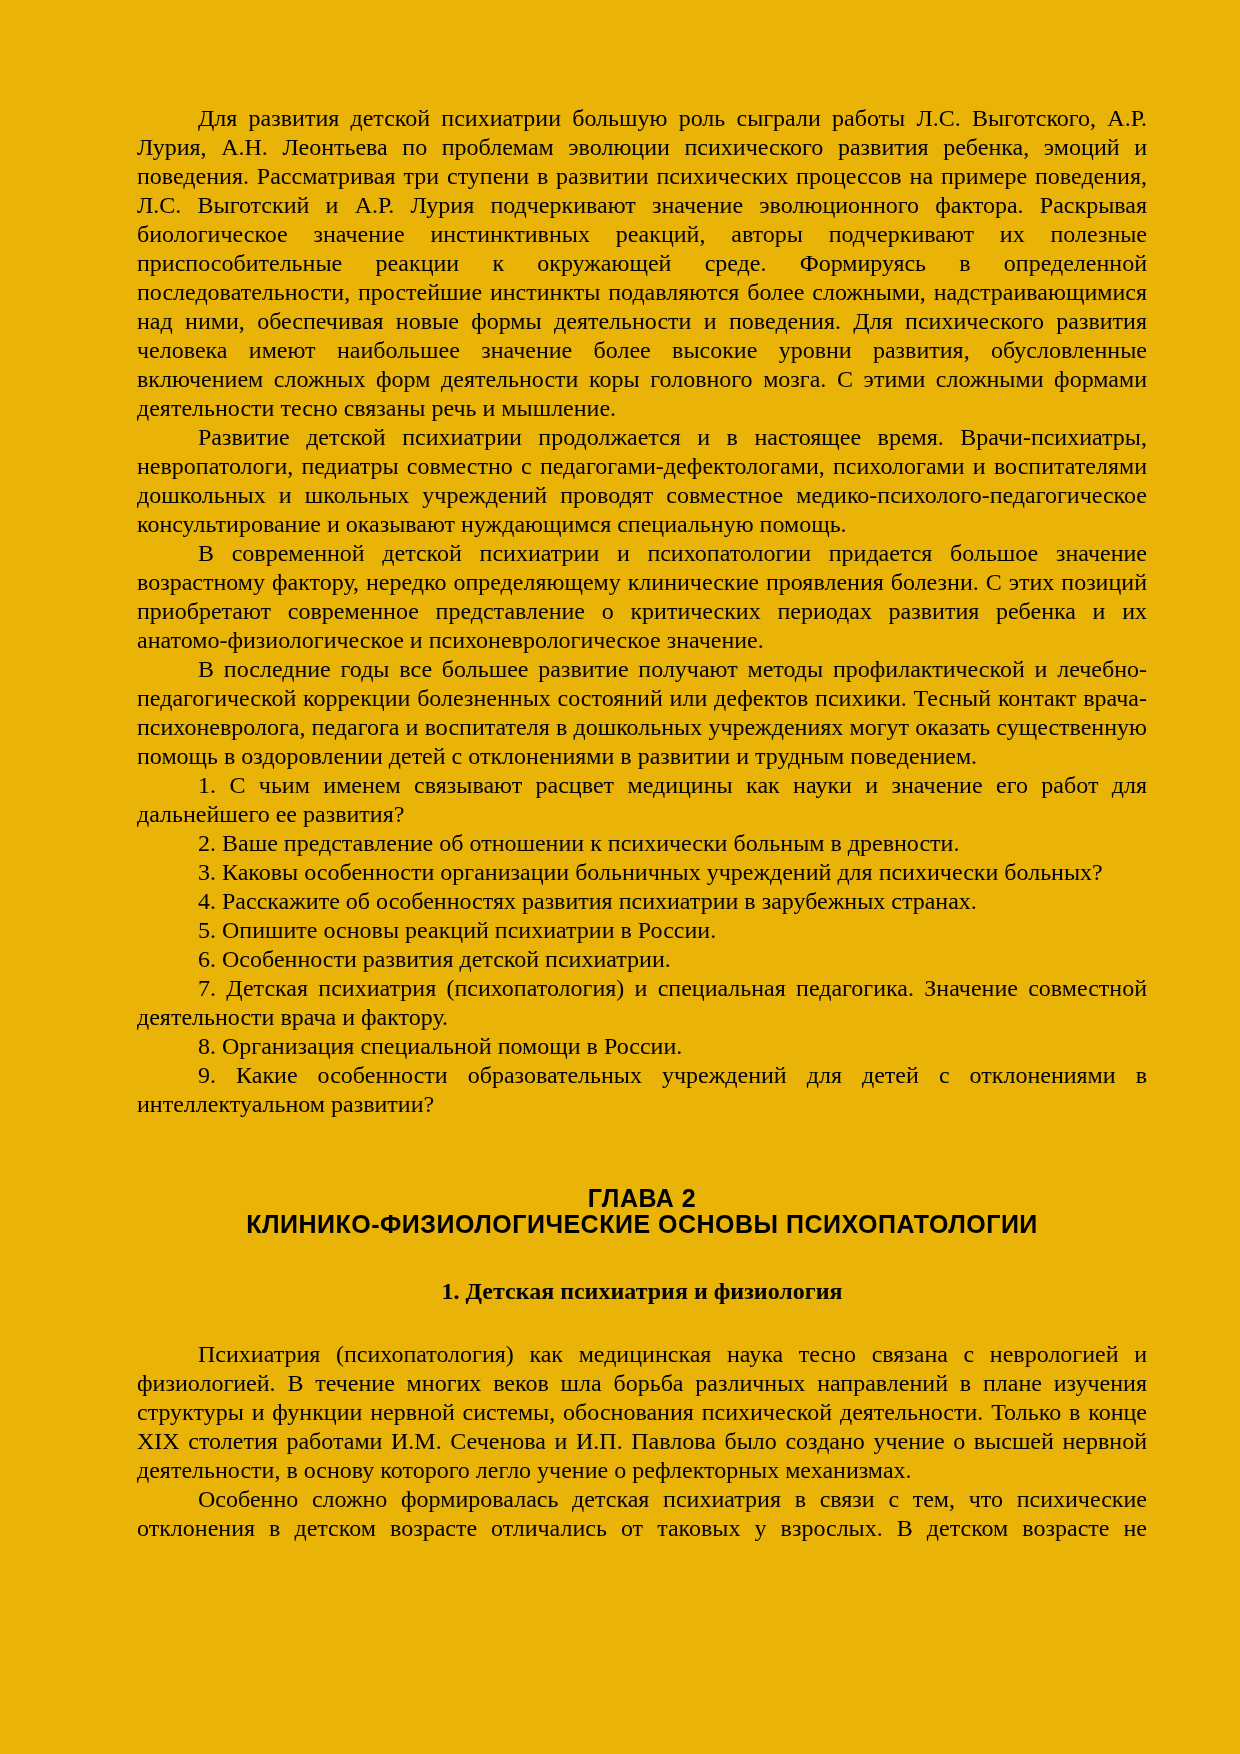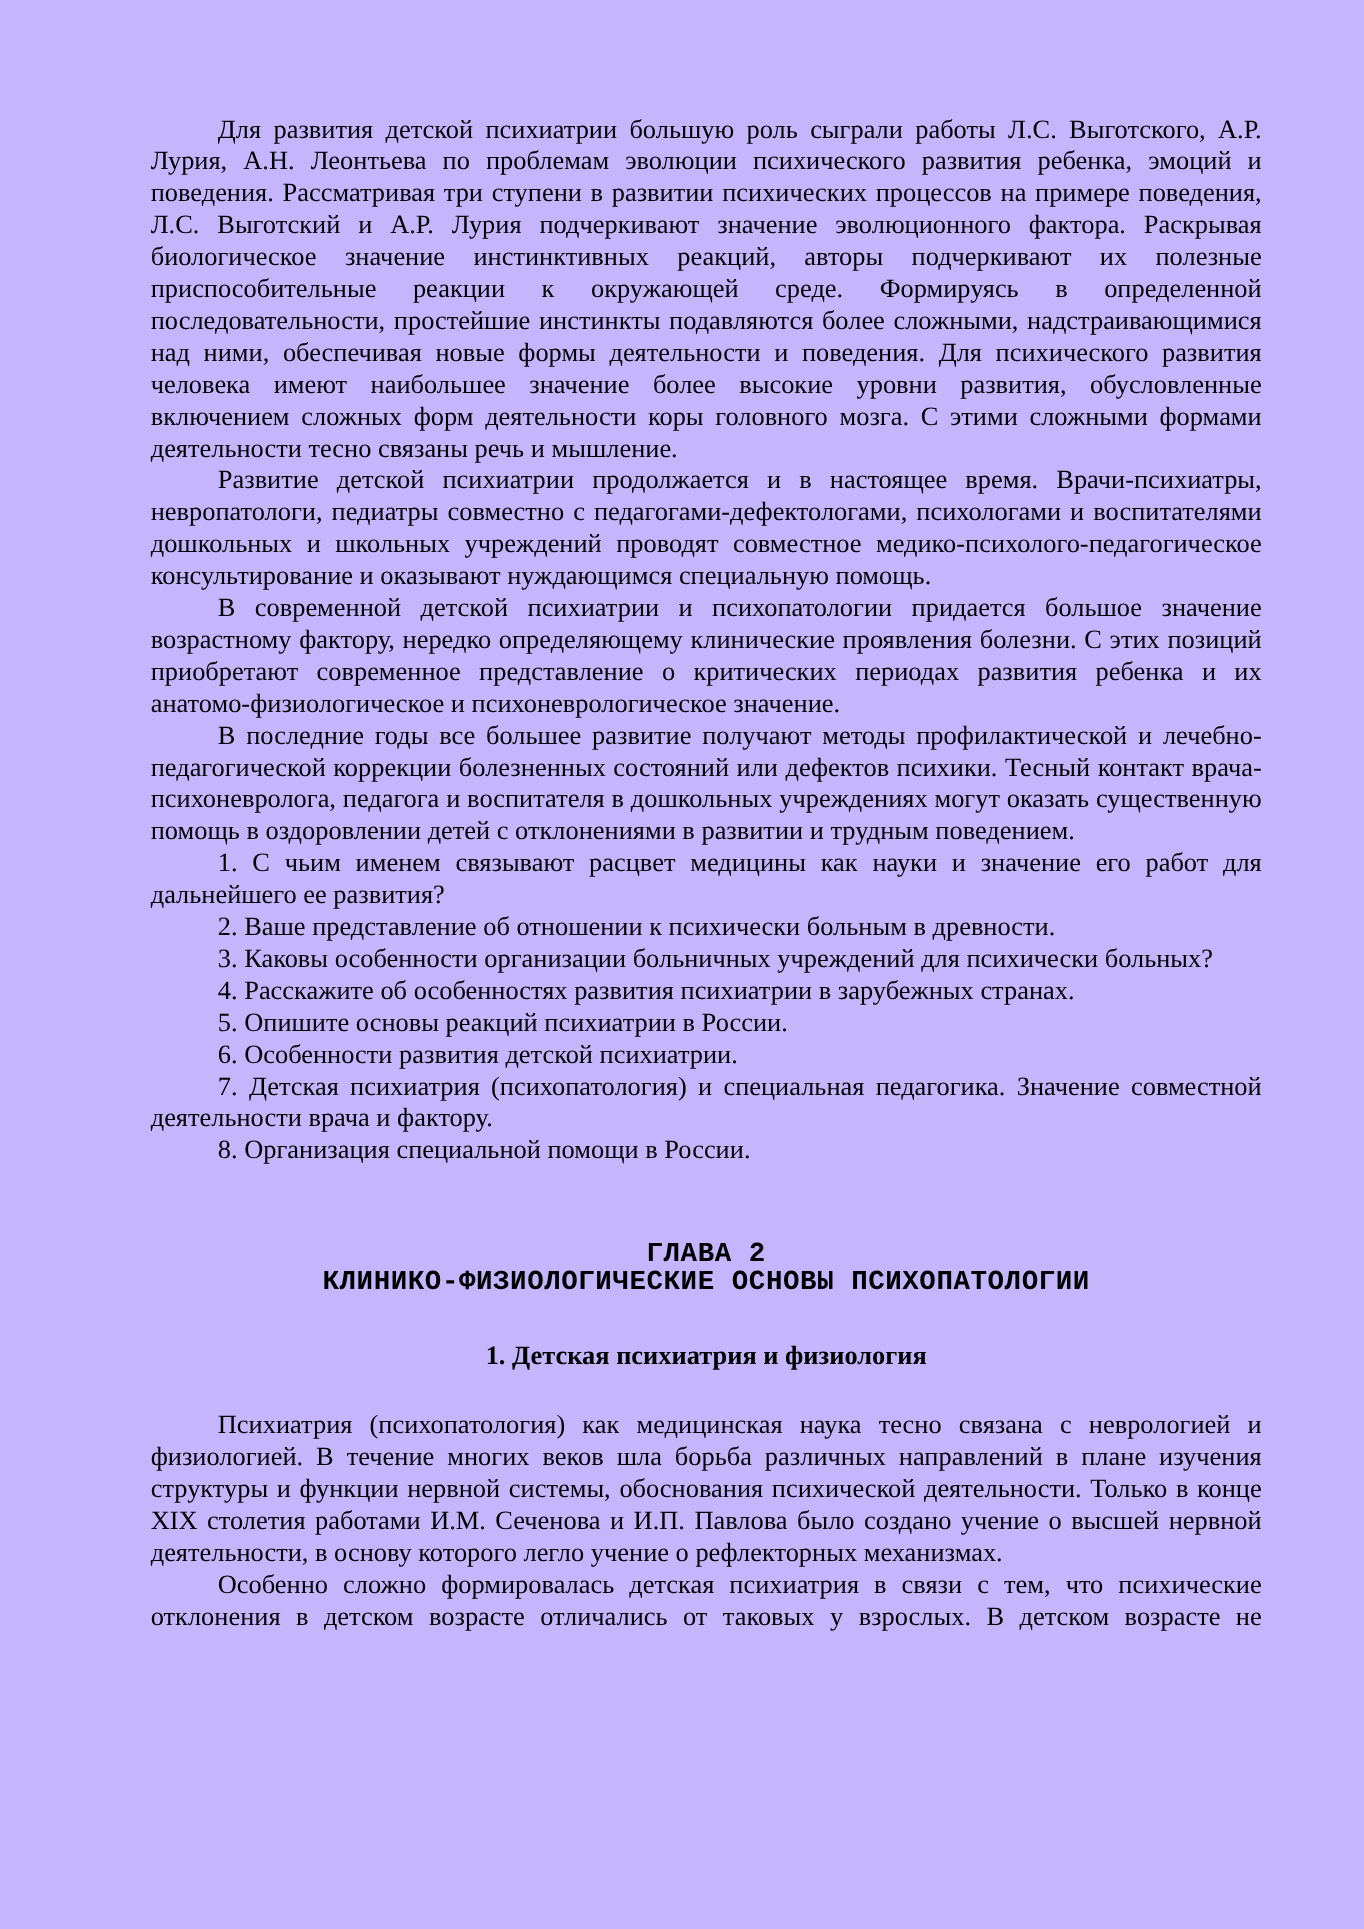--- a/index.html
+++ b/index.html
@@ -1,21 +1,21 @@
 <!DOCTYPE html>
 <html lang="ru"><head>
 <meta charset="utf-8">
 <style>
   * { margin: 0; padding: 0; box-sizing: border-box; }
   html, body { background: #ffffff; }
   .page {
     position: relative;
     width: 1240px;
     height: 1754px;
-    background: #c4b5fd;
+    background: #eab308;
     color: #000000;
     overflow: hidden;
     margin: 0 auto;
   }
   .content {
     position: absolute;
     left: 137px;
     top: 104px;
     width: 1010px;
   }
@@ -24,21 +24,21 @@
     font-size: 24px;
     line-height: 29px;
     text-align: justify;
     text-indent: 61px;
     color: #000000;
   }
   .justify-last { text-align-last: justify; }
   .chapter-title {
     margin-top: 66px;
     text-align: center;
-    font-family: Liberation Mono, monospace;
+    font-family: Liberation Sans, sans-serif;
     font-weight: bold;
     font-size: 25px;
     line-height: 26px;
     letter-spacing: 0.5px;
     color: #000000;
   }
   .chapter-title .line { display: block; }
   .section-title {
     margin-top: 40px;
     text-align: center;
@@ -88,20 +88,24 @@
         <span>Особенности развития детской психиатрии.</span>
       </p>
       <p class="para question">
         <span>7.</span>
         <span>Детская психиатрия (психопатология) и специальная педагогика. Значение совместной деятельности врача и фактору.</span>
       </p>
       <p class="para question">
         <span>8.</span>
         <span>Организация специальной помощи в России.</span>
       </p>
+      <p class="para question">
+        <span>9.</span>
+        <span>Какие особенности образовательных учреждений для детей с отклонениями в интеллектуальном развитии?</span>
+      </p>
     </section>
 
     <h1 class="chapter-title">
       <span class="line">ГЛАВА 2</span>
       <span class="line">КЛИНИКО-ФИЗИОЛОГИЧЕСКИЕ ОСНОВЫ ПСИХОПАТОЛОГИИ</span>
     </h1>
 
     <h2 class="section-title">1. Детская психиатрия и физиология</h2>
 
     <section class="body-text section-paras">

